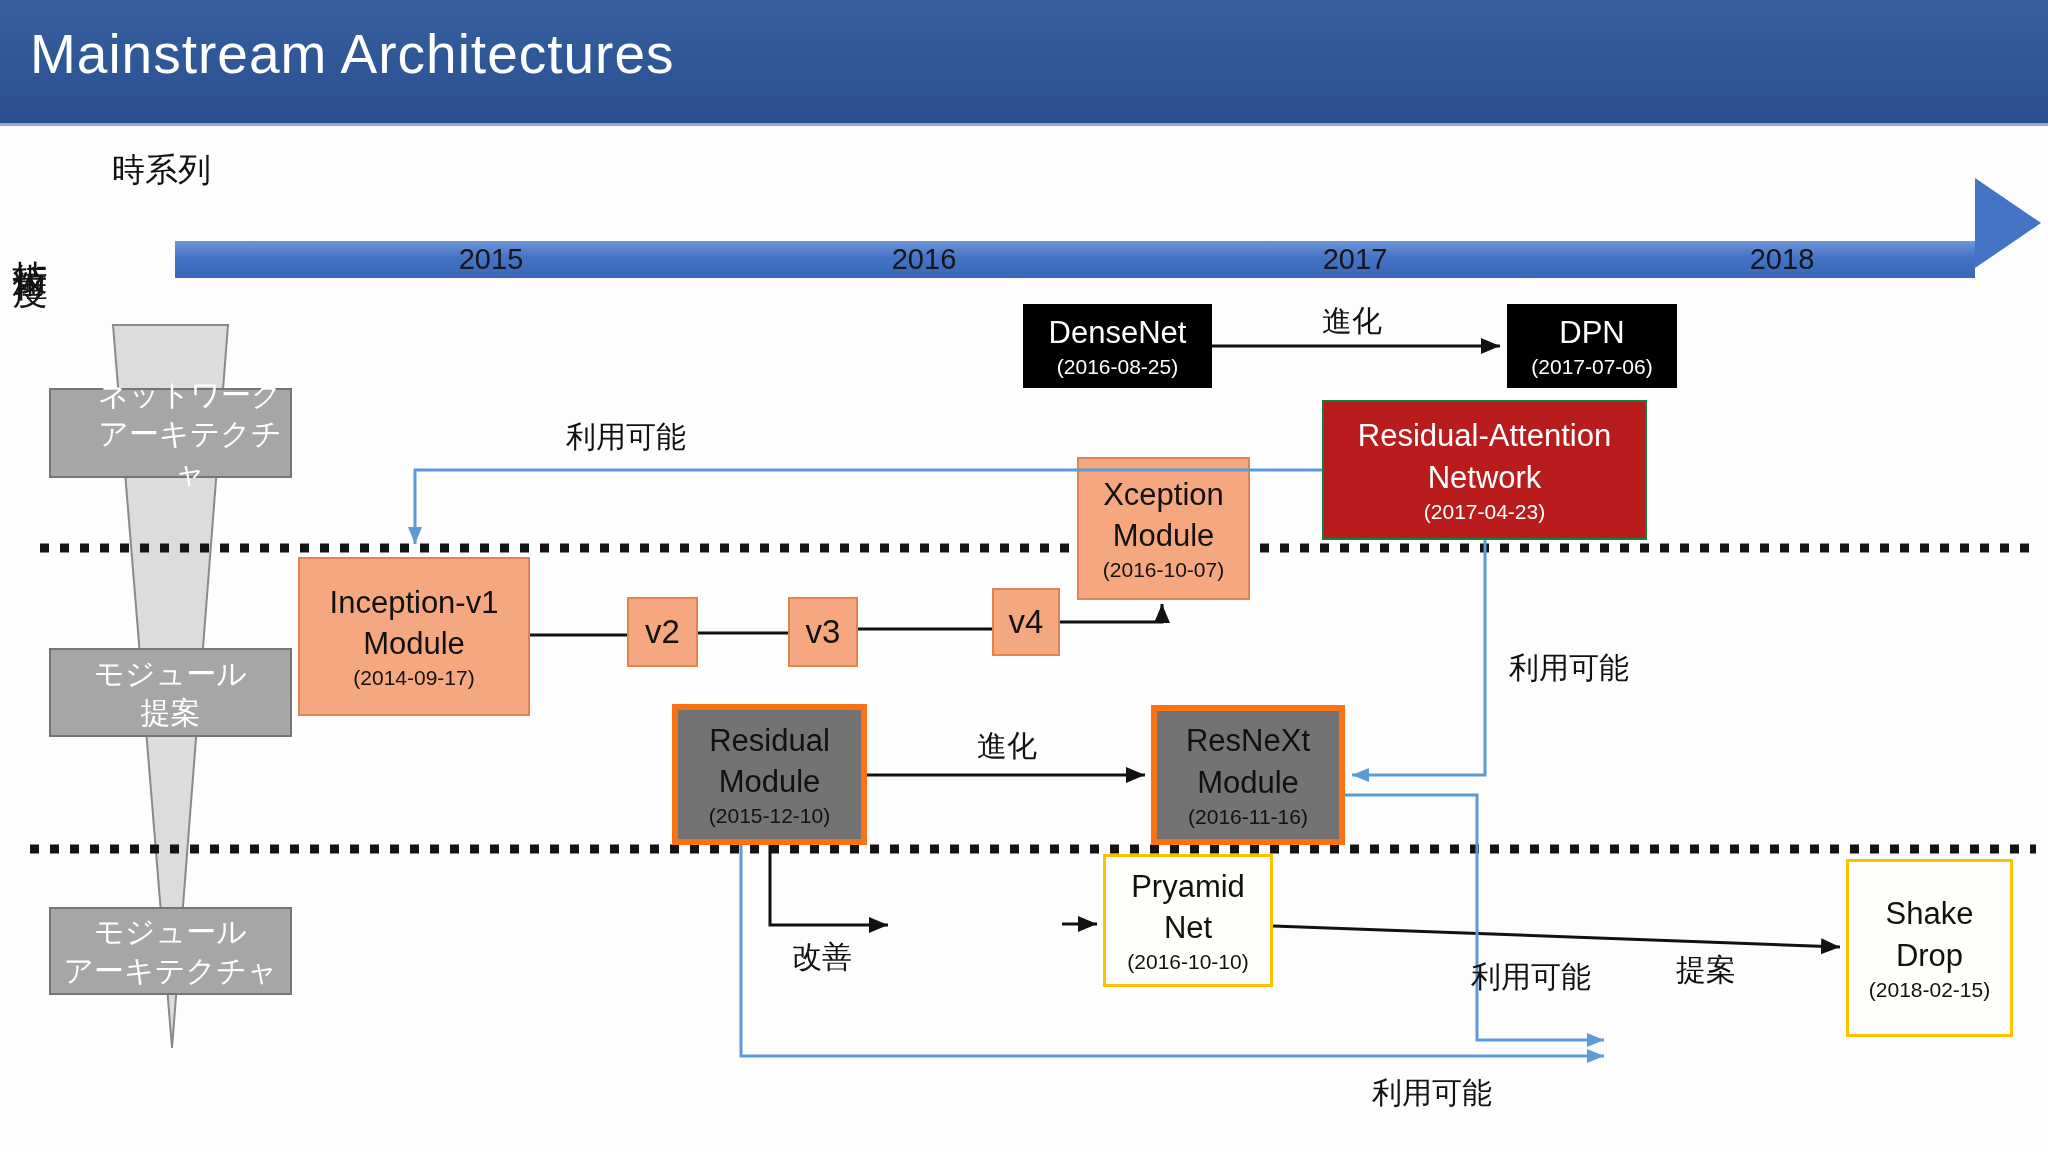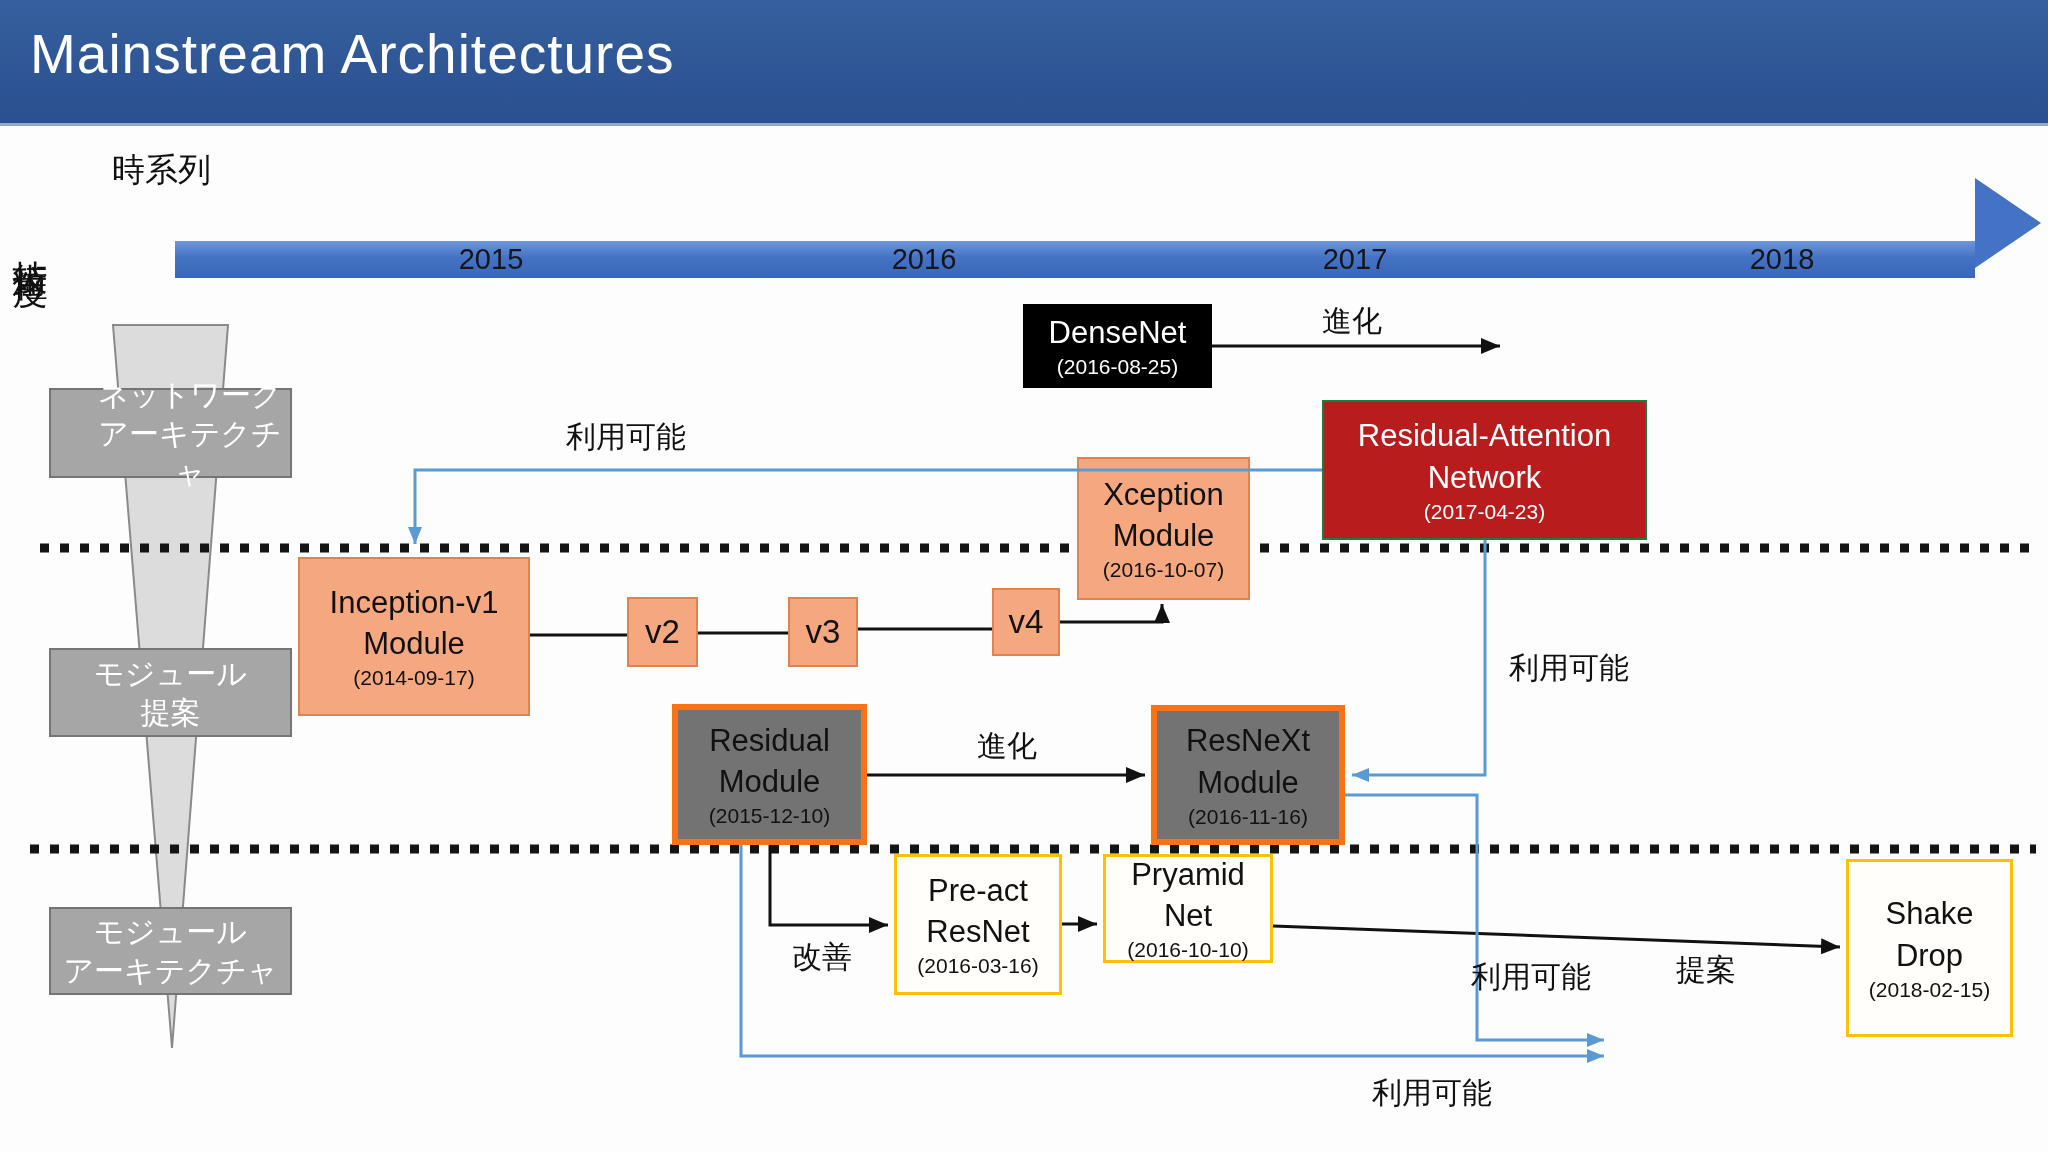--- a/index.html
+++ b/index.html
@@ -42,21 +42,21 @@
   .dpn{left:1507px;top:304px;width:170px;height:84px;}
   .ran{left:1322px;top:400px;width:325px;height:140px;}
   .xception{left:1077px;top:457px;width:173px;height:143px;}
   .inception{left:298px;top:557px;width:232px;height:159px;}
   .v2{left:627px;top:597px;width:71px;height:70px;} .v3{left:788px;top:597px;width:70px;height:70px;}
   .v4{left:992px;top:588px;width:68px;height:68px;}
   .vbox .nm{font-size:33px;}
   .residual{left:672px;top:704px;width:195px;height:141px;}
   .resnext{left:1151px;top:705px;width:194px;height:140px;}
   .preact{left:894px;top:854px;width:168px;height:141px;}
-  .pyramid{left:1103px;top:854px;width:170px;height:109px;}
+  .pyramid{left:1103px;top:854px;width:170px;height:133px;}
   .shakedrop{left:1846px;top:859px;width:167px;height:178px;}
   .senet{left:1608px;top:993px;width:197px;height:94px;}
   .senet .nm{font-size:34px;}
   
   .lbl{position:absolute;transform:translate(-50%,-50%);font-size:30px;color:#111;white-space:nowrap;}
 </style>
 </head>
 <body>
 
 <div class="canvas">
@@ -92,20 +92,24 @@
   </div>
   <div class="gbox g3">
     <span>モジュール</span>
     <span>アーキテクチャ</span>
   </div>
 
   <div class="box black densenet">
     <span class="nm">DenseNet</span>
     <span class="dt">(2016-08-25)</span>
   </div>
+  <div class="box black dpn">
+    <span class="nm">DPN</span>
+    <span class="dt">(2017-07-06)</span>
+  </div>
   <div class="box orange ran">
     <span class="nm">Residual-Attention</span>
     <span class="nm">Network</span>
     <span class="dt">(2017-04-23)</span>
   </div>
   <div class="box salmon xception">
     <span class="nm">Xception</span>
     <span class="nm">Module</span>
     <span class="dt">(2016-10-07)</span>
   </div>
@@ -125,25 +129,20 @@
   </div>
   <div class="box amber residual">
     <span class="nm">Residual</span>
     <span class="nm">Module</span>
     <span class="dt">(2015-12-10)</span>
   </div>
   <div class="box amber resnext">
     <span class="nm">ResNeXt</span>
     <span class="nm">Module</span>
     <span class="dt">(2016-11-16)</span>
-  </div>
-  <div class="box goldline preact">
-    <span class="nm">Pre-act</span>
-    <span class="nm">ResNet</span>
-    <span class="dt">(2016-03-16)</span>
   </div>
   <div class="box goldline pyramid">
     <span class="nm">Pryamid</span>
     <span class="nm">Net</span>
     <span class="dt">(2016-10-10)</span>
   </div>
   <div class="box goldline shakedrop">
     <span class="nm">Shake</span>
     <span class="nm">Drop</span>
     <span class="dt">(2018-02-15)</span>

